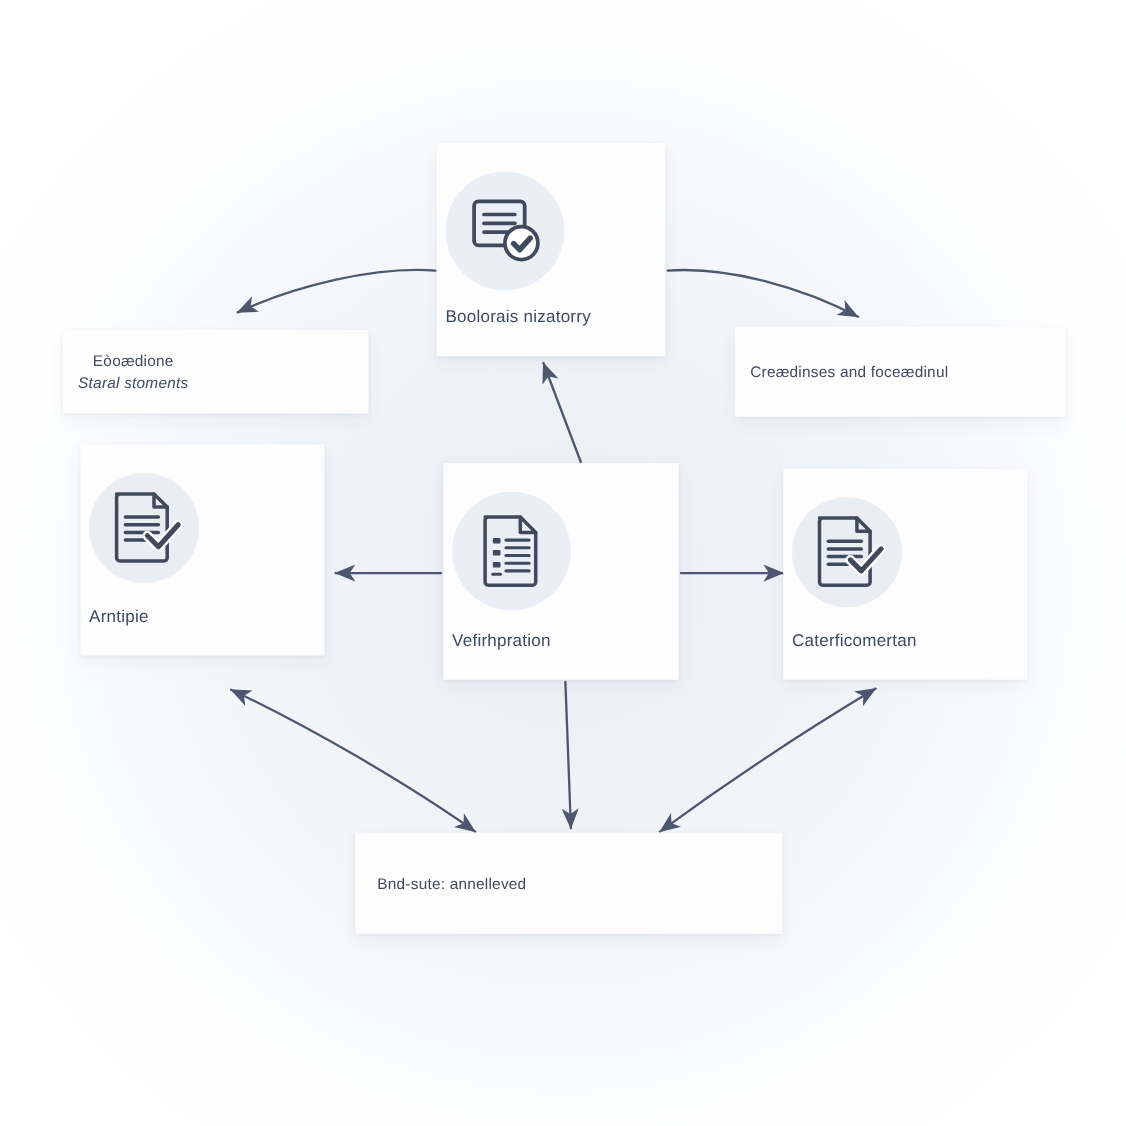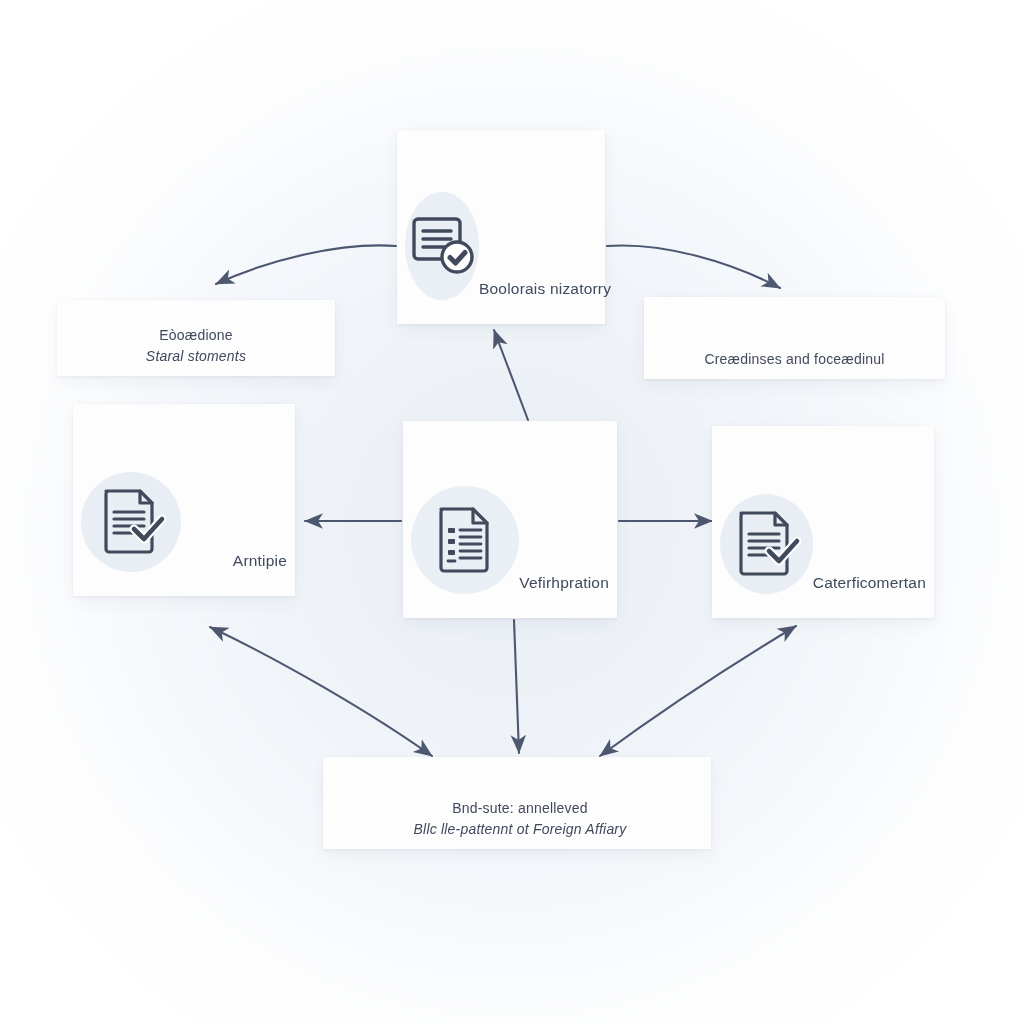--- a/index.html
+++ b/index.html
@@ -34,22 +34,22 @@
     pointer-events:none;
     z-index:1;
   }
 
   .card{
     position:absolute;
     background:#fdfdfe;
     box-shadow:0 1px 3px rgba(60,72,92,.07), 0 6px 16px rgba(60,72,92,.055);
     z-index:2;
     display:flex;
-    flex-direction:row;
-    align-items:flex-end;
+    flex-direction:column;
+    align-items:flex-start;
     justify-content:flex-start;
     box-sizing:border-box;
   }
   .card.icon-card{justify-content:space-between;padding:26px 8px 24px;}
   .card.text-card{justify-content:center;padding:10px 14px;}
 
   .iconwrap{
     width:108px;height:108px;
     border-radius:50%;
     background:#e9eff5;
@@ -69,21 +69,21 @@
   .text-card .card-label{
     white-space:normal;
     font-size:14px;
     color:#41495d;
   }
   .text-card .l2{display:block;font-style:italic;}
 
   
   #card-top        {left:397px;  top:130px;  width:208px; height:194px;}
   #card-left-top   {left:57px;   top:300px;  width:278px; height:76px;}
-  #card-right-top  {left:644px;  top:297px;  width:301px; height:82px;}
+  #card-right-top  {left:668px;  top:297px;  width:301px; height:82px;}
   #card-left-mid   {left:73px;   top:404px;  width:222px; height:192px;}
   #card-center     {left:403px;  top:421px;  width:214px; height:197px;}
   #card-right-mid  {left:712px;  top:426px;  width:222px; height:192px;}
   #card-bottom     {left:323px;  top:757px;  width:388px; height:92px;padding-left:20px;}
 </style>
 </head>
 <body>
 
 <div id="canvas">
 
@@ -203,17 +203,16 @@
         <path d="M38,44 L48,54 L66,34" fill="none" stroke="#ffffff" stroke-width="9" stroke-linecap="round" stroke-linejoin="round"></path>
         <path d="M38,44 L48,54 L66,34" fill="none" stroke="#414a5c" stroke-width="4.6" stroke-linecap="round" stroke-linejoin="round"></path>
       </svg>
     </span>
     <span class="card-label">Caterficomertan</span>
   </div>
 
   <div class="card text-card" id="card-bottom">
     <span class="card-label">
       <span>Bnd-sute: annelleved</span>
-      <span class="l2">Bllc lle-pattennt ot Foreign Affiary</span>
     </span>
   </div>
 
 </div>
 
 </body></html>

